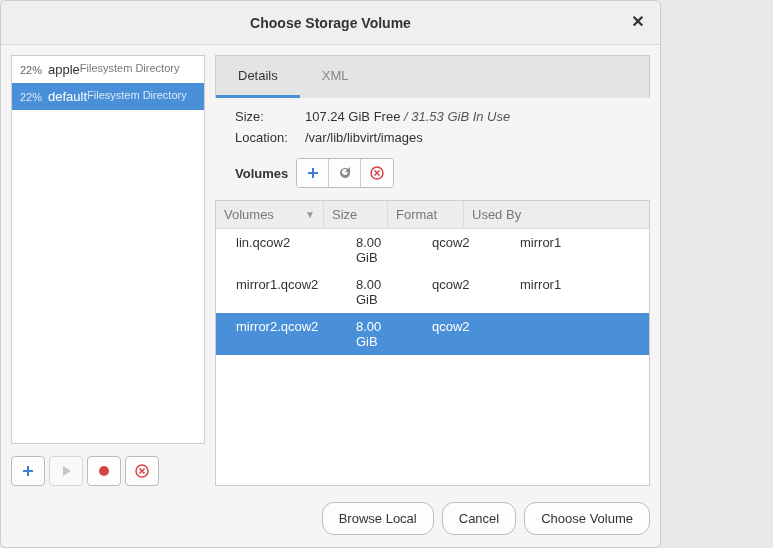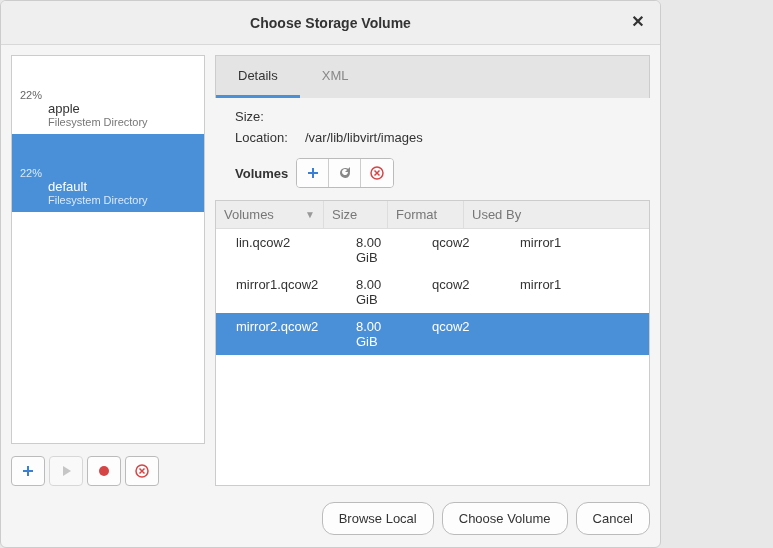--- a/index.html
+++ b/index.html
@@ -8,21 +8,21 @@
   .titlebar { display: flex; align-items: center; justify-content: center; height: 44px; background: #efefef; border-bottom: 1px solid #d8d8d8; position: relative; }
   .titlebar-title { font-weight: bold; font-size: 14px; color: #333; }
   .close-btn { position: absolute; right: 12px; top: 10px; width: 20px; height: 20px; display: flex; align-items: center; justify-content: center; cursor: pointer; font-size: 16px; font-weight: bold; color: #333; }
   .content { flex: 1; display: flex; padding: 10px; gap: 10px; }
   .sidebar { width: 194px; display: flex; flex-direction: column; }
   .pool-list { flex: 1; background: #fff; border: 1px solid #ccc; }
   .pool-item { display: flex; align-items: center; padding: 6px 8px; cursor: pointer; }
   .pool-item.selected { background: #4a90d9; color: #fff; }
   .pool-pct { font-size: 11px; color: #666; width: 28px; }
   .pool-item.selected .pool-pct { color: #dbe9f7; }
-  .pool-info { display: flex; flex-direction: column; margin-top: 39px; }
+  .pool-info { display: flex; flex-direction: row; }
   .pool-name { font-size: 13px; }
   .pool-type { font-size: 11px; color: #777; }
   .pool-item.selected .pool-type { color: #dbe9f7; }
   .sidebar-buttons { display: flex; gap: 4px; margin-top: 12px; }
   .icon-btn { width: 34px; height: 30px; background: #fdfdfd; border: 1px solid #bbb; border-radius: 4px; display: flex; align-items: center; justify-content: center; cursor: pointer; }
   .icon-btn.disabled { opacity: 0.5; cursor: default; }
   .main { flex: 1; display: flex; flex-direction: column; }
   .tabs { display: flex; background: #e4e4e4; border: 1px solid #ccc; border-bottom: none; }
   .tab { padding: 12px 22px; cursor: pointer; color: #888; font-weight: normal; }
   .tab.active { color: #333; border-bottom: 3px solid #4a90d9; }
@@ -108,20 +108,23 @@
 
     <div class="main">
       <div class="tabs">
         <div class="tab active">Details</div>
         <div class="tab">XML</div>
       </div>
 
       <div class="details">
         <div class="detail-row">
           <span class="detail-label">Size:</span>
+          <span class="detail-value">
+            <span>107.24 GiB Free</span><span class="detail-inuse"><span> / </span><span>31.53 GiB In Use</span></span>
+          </span>
         </div>
         <div class="detail-row">
           <span class="detail-label">Location:</span>
           <span class="detail-value">/var/lib/libvirt/images</span>
         </div>
         <div class="volumes-row">
           <span>Volumes</span>
           <div class="vol-btn-group">
             <div class="vol-btn">
               <svg width="14" height="14" viewBox="0 0 14 14">
@@ -172,16 +175,16 @@
               <span class="td col-fmt">qcow2</span>
               <span class="td col-used"></span>
             </div>
           </div>
       </div>
     </div>
   </div>
 
   <div class="footer">
     <button class="btn">Browse Local</button>
+    <button class="btn">Cancel</button>
     <button class="btn">Choose Volume</button>
-    <button class="btn">Cancel</button>
   </div>
 </div>
 
 </body></html>

